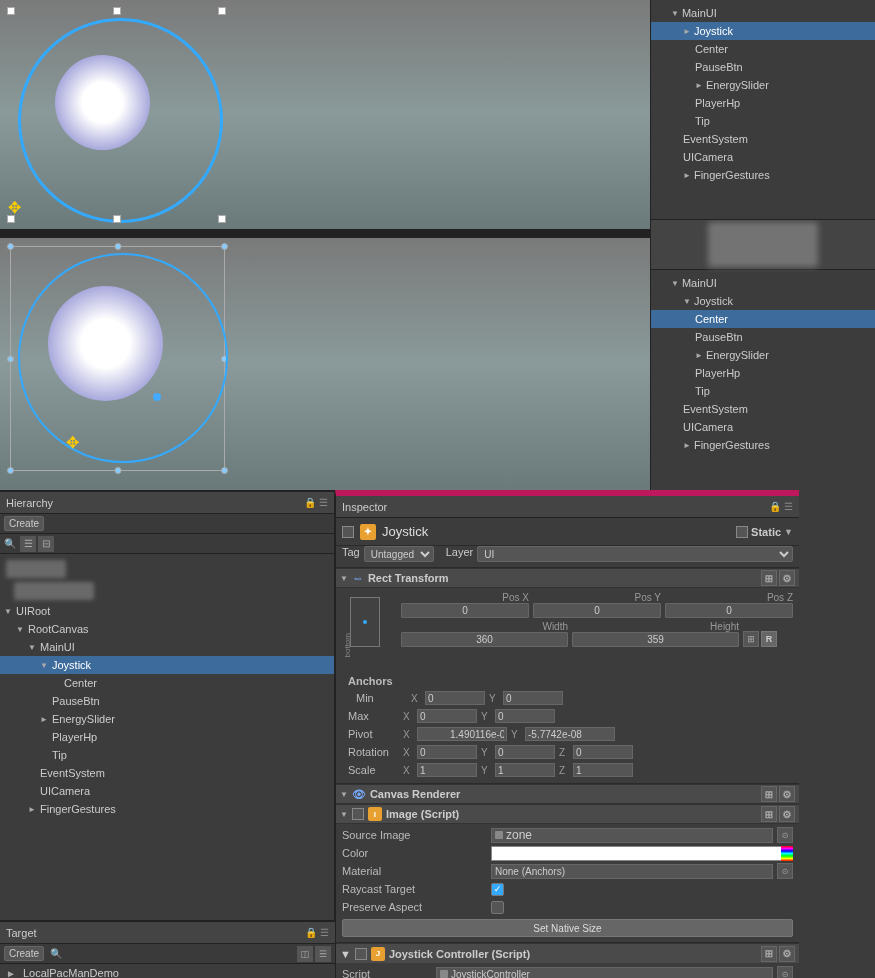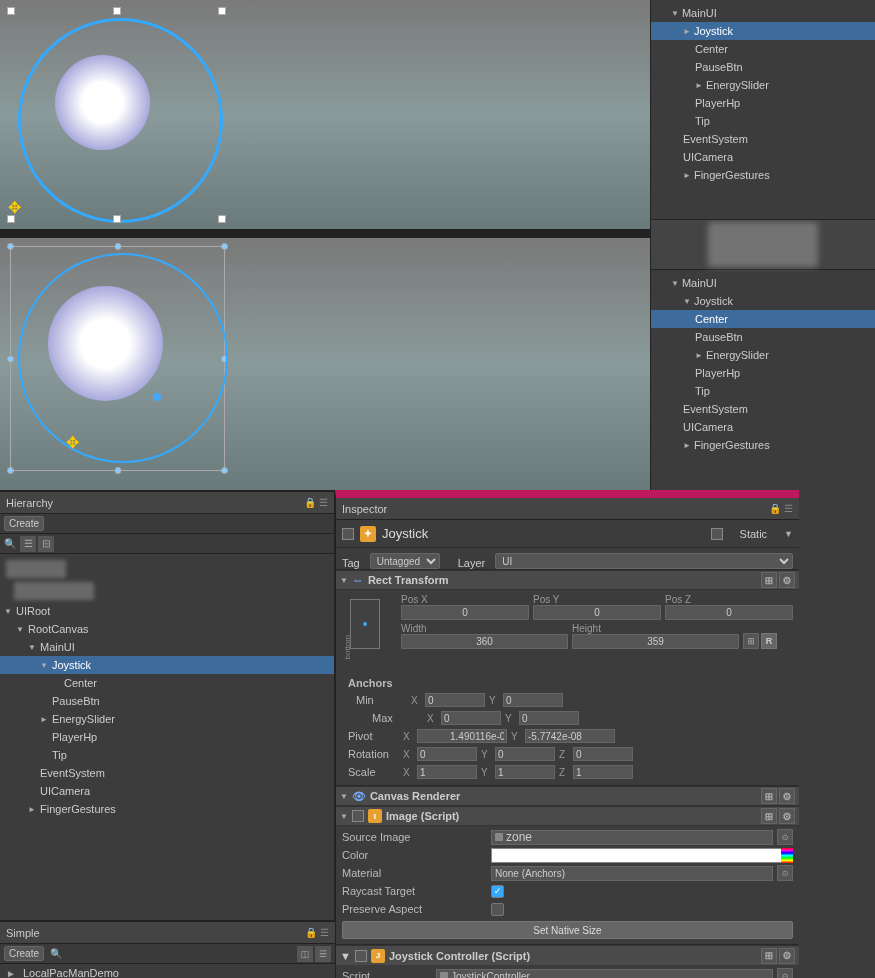--- a/index.html
+++ b/index.html
@@ -182,21 +182,21 @@
       opacity: 0.7;
     }
 
     
     .inspector-panel {
       position: absolute;
       top: 490px; left: 335px;
       width: 464px;
       height: 488px;
       background: #3c3c3c;
-      border-top: 8px solid #be185d;
+      border-top: 6px solid #be185d;
       border-left: 1px solid #222;
       overflow-y: auto;
       overflow-x: hidden;
     }
     .insp-header {
       height: 22px;
       background: #444;
       border-bottom: 1px solid #222;
       display: flex;
       align-items: center;
@@ -229,35 +229,36 @@
       font-size: 10px; color: #fff; font-weight: bold;
     }
     .insp-name {
       font-size: 13px;
       color: #ddd;
       flex: 1;
     }
     .static-badge {
       display: flex;
       align-items: center;
-      gap: 17px;
+      gap: 3px;
       font-size: 11px;
       color: #ccc;
+      font-weight: bold;
     }
     .static-checkbox {
       width: 12px; height: 12px;
       border: 1px solid #888;
       background: #555;
     }
     .tag-layer-row {
       height: 22px;
       display: flex;
-      align-items: flex-end;
+      align-items: flex-start;
       padding: 0 6px;
-      gap: 10px;
+      gap: 4px;
       border-bottom: 1px solid #2a2a2a;
       font-size: 11px;
     }
     .insp-select {
       height: 16px;
       background: #555;
       border: 1px solid #666;
       color: #ccc;
       font-size: 10px;
       padding: 0 2px;
@@ -304,21 +305,21 @@
       display: flex;
       gap: 4px;
       margin-bottom: 3px;
     }
     .rect-field {
       flex: 1;
     }
     .rect-flabel {
       font-size: 10px;
       color: #999;
-      text-align: left;
+      text-align: right;
     }
     .rect-finput {
       width: 100%;
       height: 15px;
       background: #555;
       border: 1px solid #666;
       color: #ccc;
       font-size: 10px;
       text-align: center;
       border-radius: 1px;
@@ -707,21 +708,21 @@
     </div>
     <div class="hier-item" style="padding-left:28px;">
       <span class="triangle">►</span>
       <span class="label">FingerGestures</span>
     </div>
   </div>
 </div>
 
 <div class="project-panel">
   <div class="panel-header">
-    <span>Simple</span>
+    <span>Target</span>
     <div style="margin-left:auto;display:flex;gap:2px;">
       <div style="font-size:10px;color:#888;">🔒</div>
       <div style="font-size:10px;color:#888;">☰</div>
     </div>
   </div>
   <div class="panel-toolbar">
     <span style="cursor:pointer;padding:1px 4px;background:#555;border:1px solid #666;border-radius:2px;font-size:10px;">Create</span>
     <span style="font-size:10px;color:#888;">🔍</span>
     <div style="display:flex;gap:2px;margin-left:auto;">
       <div style="width:16px;height:16px;background:#555;border:1px solid #555;display:flex;align-items:center;justify-content:center;font-size:9px;color:#aaa;">◫</div>
@@ -829,21 +830,21 @@
           <span class="anchor-key">X</span>
           <input class="anchor-val" type="text" value="0" style="">
         </div>
         <div class="anchor-field">
           <span class="anchor-key">Y</span>
           <input class="anchor-val" type="text" value="0" style="">
         </div>
       </div>
     </div>
     <div class="anchors-row">
-      <span class="anchors-label" style="width:55px;margin-left:24px;">Max</span>
+      <span class="anchors-label" style="width:55px;margin-left:0;">Max</span>
       <div class="anchor-xy">
         <div class="anchor-field">
           <span class="anchor-key">X</span>
           <input class="anchor-val" type="text" value="0" style="">
         </div>
         <div class="anchor-field">
           <span class="anchor-key">Y</span>
           <input class="anchor-val" type="text" value="0" style="">
         </div>
       </div>

